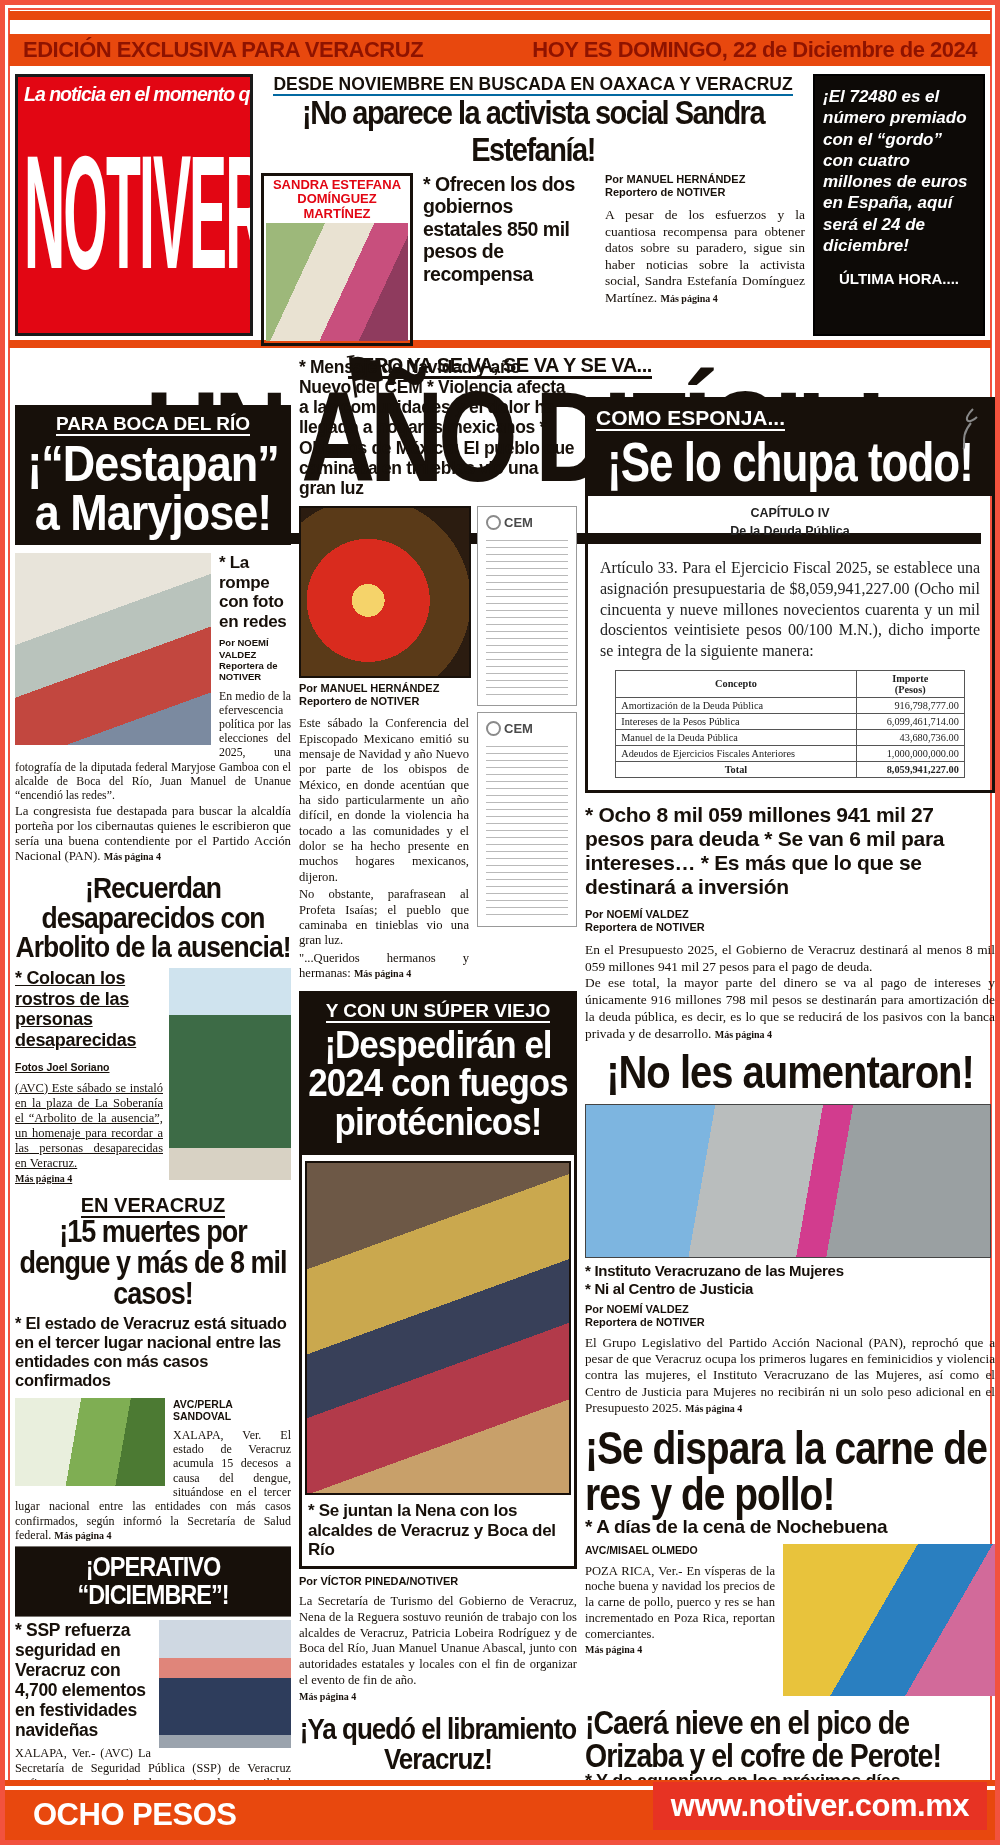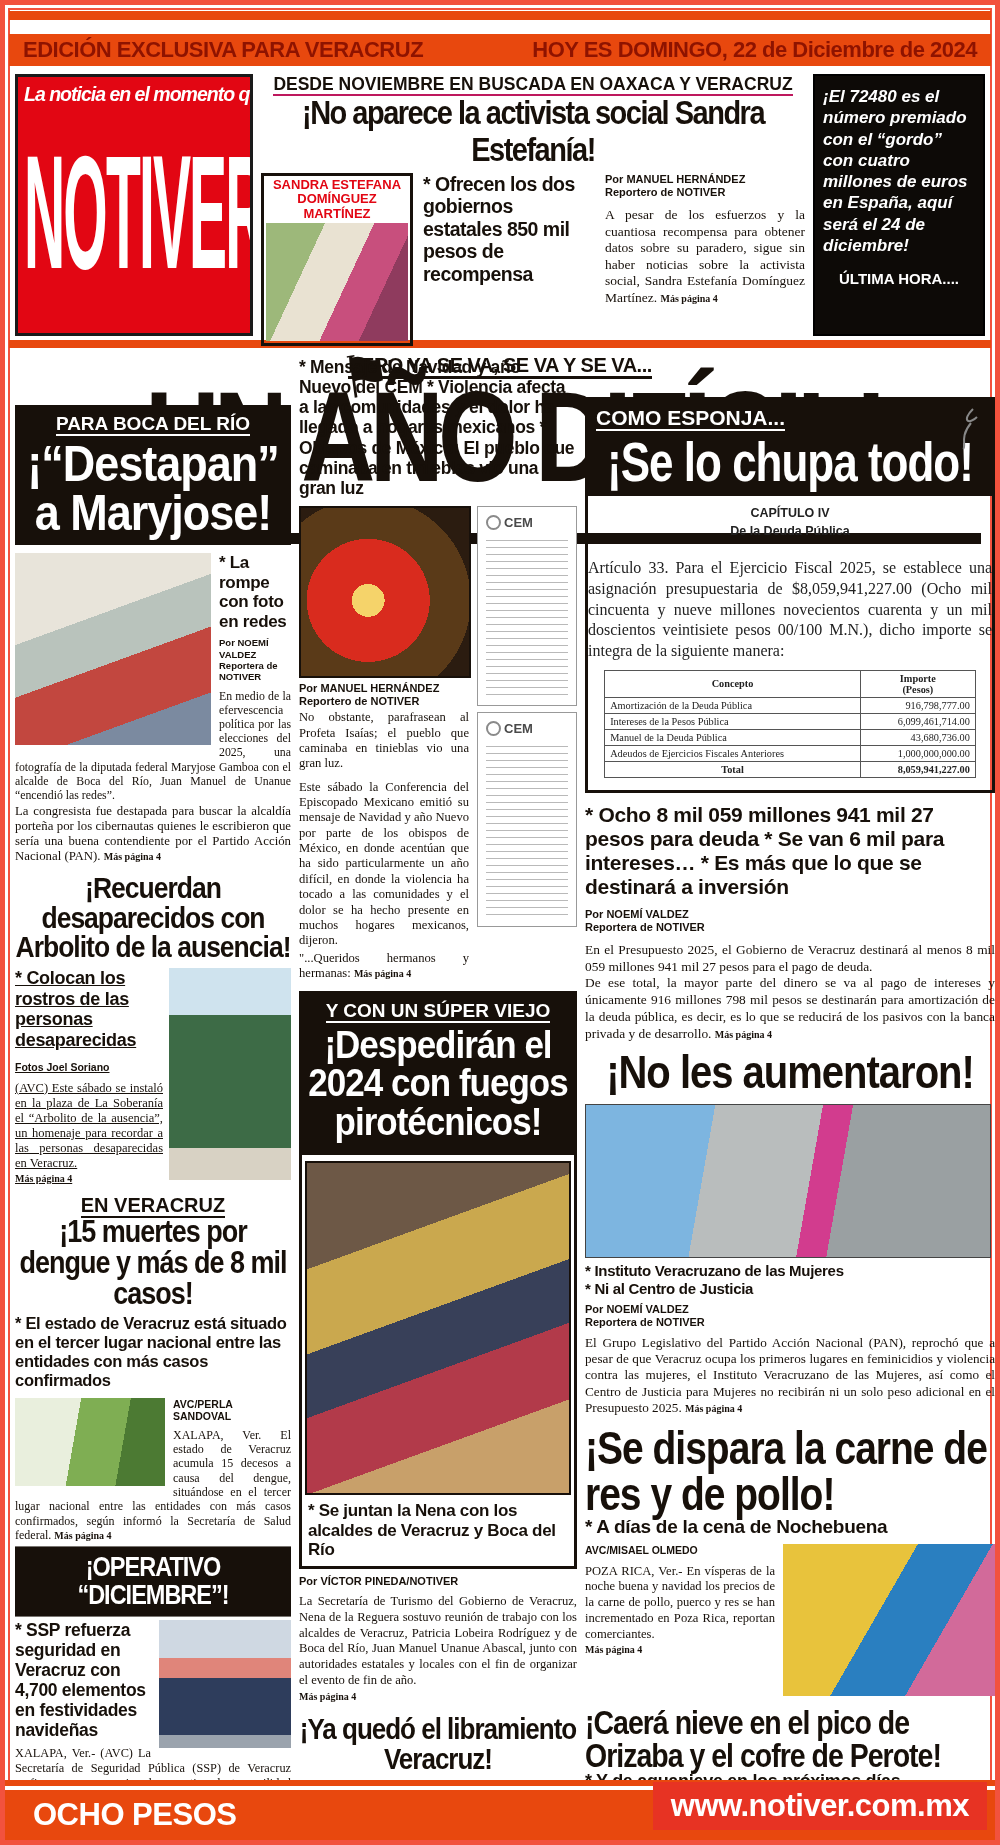--- a/index.html
+++ b/index.html
@@ -9,21 +9,21 @@
   .topstrip{height:9px;background:#e8480e;margin:6px 4px 0 4px;}
   .banner{display:flex;justify-content:space-between;align-items:center;background:#e8480e;
           margin:14px 4px 0 4px;padding:3px 14px;color:#8e1300;font-weight:bold;font-size:22px;letter-spacing:-.5px;}
   
   .header{display:flex;gap:8px;margin:8px 10px 0 10px;height:262px;}
   .logo{width:238px;background:#e20613;border:3px solid #1a1a1a;box-sizing:border-box;padding:6px 6px;overflow:hidden;}
   .logo .tag{color:#fff;font-weight:bold;font-style:italic;font-size:19.5px;letter-spacing:-1px;white-space:nowrap;}
   .logo .name{color:#fff;font-weight:bold;font-size:62px;letter-spacing:-2px;transform:scale(.92,2.6);transform-origin:left top;margin-top:14px;}
   .lead{flex:1;min-width:0;}
   .lead .kicker{text-align:center;font-weight:bold;font-size:17.5px;}
-  .lead .kicker span{border-bottom:2px solid #be185d;}
+  .lead .kicker span{border-bottom:2px solid #0369a1;}
   .lead .hl{text-align:center;font-weight:bold;font-size:29px;letter-spacing:-1.5px;margin:4px 0 8px 0;transform:scaleY(1.12);}
   .leadrow{display:flex;gap:10px;}
   .photobox{width:152px;border:3px solid #17100a;box-sizing:border-box;padding:2px;text-align:center;flex-shrink:0;}
   .photobox .red{color:#e20613;font-weight:bold;font-size:13px;line-height:1.1;}
   .ph{background:#cfc9b8;}
   .ph-sandra{height:118px;margin-top:2px;background:linear-gradient(115deg,#9db87a 0 30%,#e9e2d2 30% 55%,#c84f7d 55% 75%,#8f3b5e 75%);}
   .lead .deck{width:172px;font-weight:bold;font-size:19.5px;line-height:1.15;letter-spacing:-.5px;flex-shrink:0;}
   .lead .bodycol{flex:1;min-width:0;}
   .byline{font-weight:bold;font-size:11px;line-height:1.2;}
   .body{font-family:"Liberation Serif",serif;font-size:13.5px;line-height:1.22;text-align:justify;}
@@ -53,21 +53,21 @@
   .credit{font-weight:bold;font-size:10.5px;}
   .serif{font-family:"Liberation Serif",serif;text-align:justify;}
   .fr{float:right;margin:0 0 4px 8px;}
   
   .doc{background:#fff;border:1px solid #999;box-sizing:border-box;position:relative;overflow:hidden;}
   .doclines{background:repeating-linear-gradient(#fff 0 2px,#b9b9b9 2px 3px,#fff 3px 7px);}
   .cemlogo{display:flex;align-items:center;gap:3px;font-weight:bold;color:#4a4a4a;}
   .ring{width:11px;height:11px;border:2.5px solid #8a8a8a;border-radius:50%;display:inline-block;}
   
   .espbox{border:3px solid #17100a;}
-  .esp-doc{padding:10px 0;font-family:"Liberation Serif",serif;}
+  .esp-doc{padding:10px 12px;font-family:"Liberation Serif",serif;}
   .esp-doc .ch{text-align:center;font-weight:bold;font-size:12.5px;font-family:"Liberation Sans",sans-serif;color:#222;}
   .esp-doc .art{font-size:16px;text-align:justify;color:#222;margin-top:20px;line-height:1.3;}
   table.deuda{border-collapse:collapse;margin:8px auto 2px auto;width:92%;font-size:10.3px;color:#222;}
   table.deuda td,table.deuda th{border:1px solid #555;padding:2px 5px;}
   table.deuda .num{text-align:right;}
   table.deuda .tot td{font-weight:bold;}
   .sig{position:absolute;color:#777;}
   
   .ph-hug{width:196px;height:192px;background:linear-gradient(160deg,#e8e4da 0 35%,#b9c3bc 35% 55%,#c2473f 55% 80%,#7b8aa0 80%);float:left;margin:0 8px 2px 0;}
   .ph-tree{width:122px;height:212px;background:linear-gradient(180deg,#cfe3ee 0 22%,#3d6b46 22% 85%,#d8d2c4 85%);float:right;margin:0 0 4px 6px;}
@@ -180,22 +180,22 @@
 
   </div>
 
   <div class="col" id="col-mid">
     <div class="deck2" style="font-size:17.5px;">* Mensaje de Navidad y año Nuevo del CEM * Violencia afecta a las comunidades y el dolor ha llegado a hogares mexicanos * Obispos de México: El pueblo que caminaba en tinieblas vio una gran luz</div>
     <div class="mid-row" style="margin-top:8px;">
       <div style="width:170px;flex-shrink:0;">
         <div class="ph ph-candle"></div>
         <div class="byline" style="margin-top:4px;">Por MANUEL HERNÁNDEZ</div>
         <div class="byline">Reportero de NOTIVER</div>
+        <p class="serif" style="font-size:12.6px;margin:8px 0 0 0;line-height:1.22;">Este sábado la Conferencia del Episcopado Mexicano emitió su mensaje de Navidad y año Nuevo por parte de los obispos de México, en donde acentúan que ha sido particularmente un año difícil, en donde la violencia ha tocado a las comunidades y el dolor se ha hecho presente en muchos hogares mexicanos, dijeron.</p>
         <p class="serif" style="font-size:12.6px;margin:2px 0 0 0;line-height:1.22;">No obstante, parafrasean al Profeta Isaías; el pueblo que caminaba en tinieblas vio una gran luz.</p>
-        <p class="serif" style="font-size:12.6px;margin:8px 0 0 0;line-height:1.22;">Este sábado la Conferencia del Episcopado Mexicano emitió su mensaje de Navidad y año Nuevo por parte de los obispos de México, en donde acentúan que ha sido particularmente un año difícil, en donde la violencia ha tocado a las comunidades y el dolor se ha hecho presente en muchos hogares mexicanos, dijeron.</p>
         <p class="serif" style="font-size:12.6px;margin:2px 0 0 0;line-height:1.22;"><span>"...Queridos hermanos y hermanas:</span> <span class="more">Más página 4</span></p>
       </div>
       <div style="flex:1;">
         <div class="doc" style="height:200px;padding:8px;">
           <div class="cemlogo" style="font-size:13px;">
               <span class="ring"></span>
               <span>CEM</span>
             </div>
           <div class="doclines" style="height:160px;margin-top:8px;"></div>
         </div>

